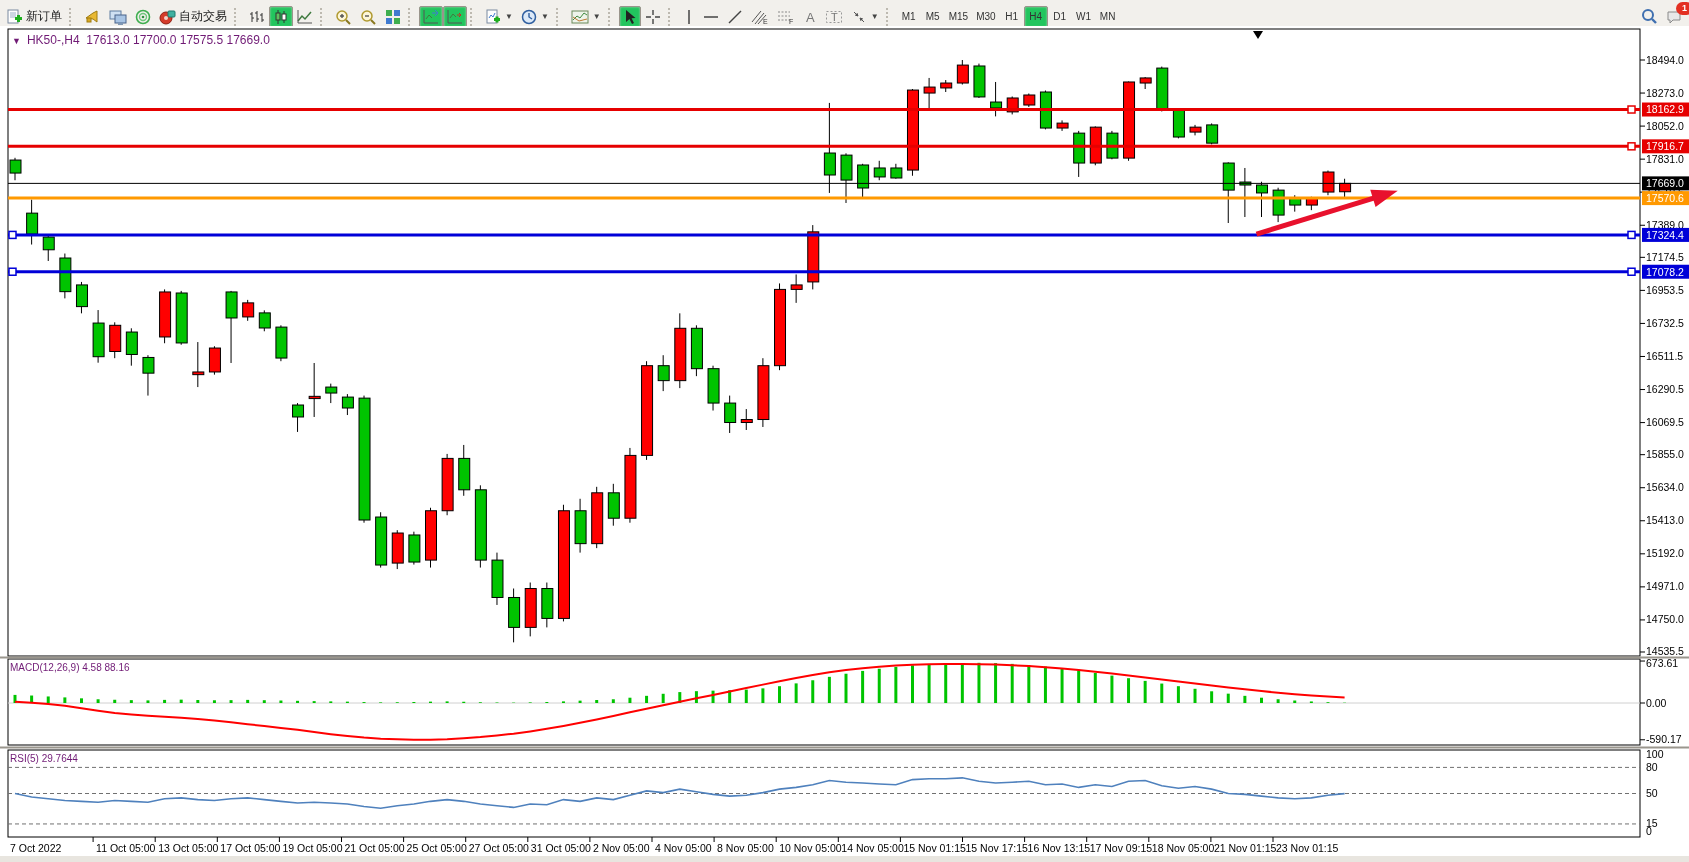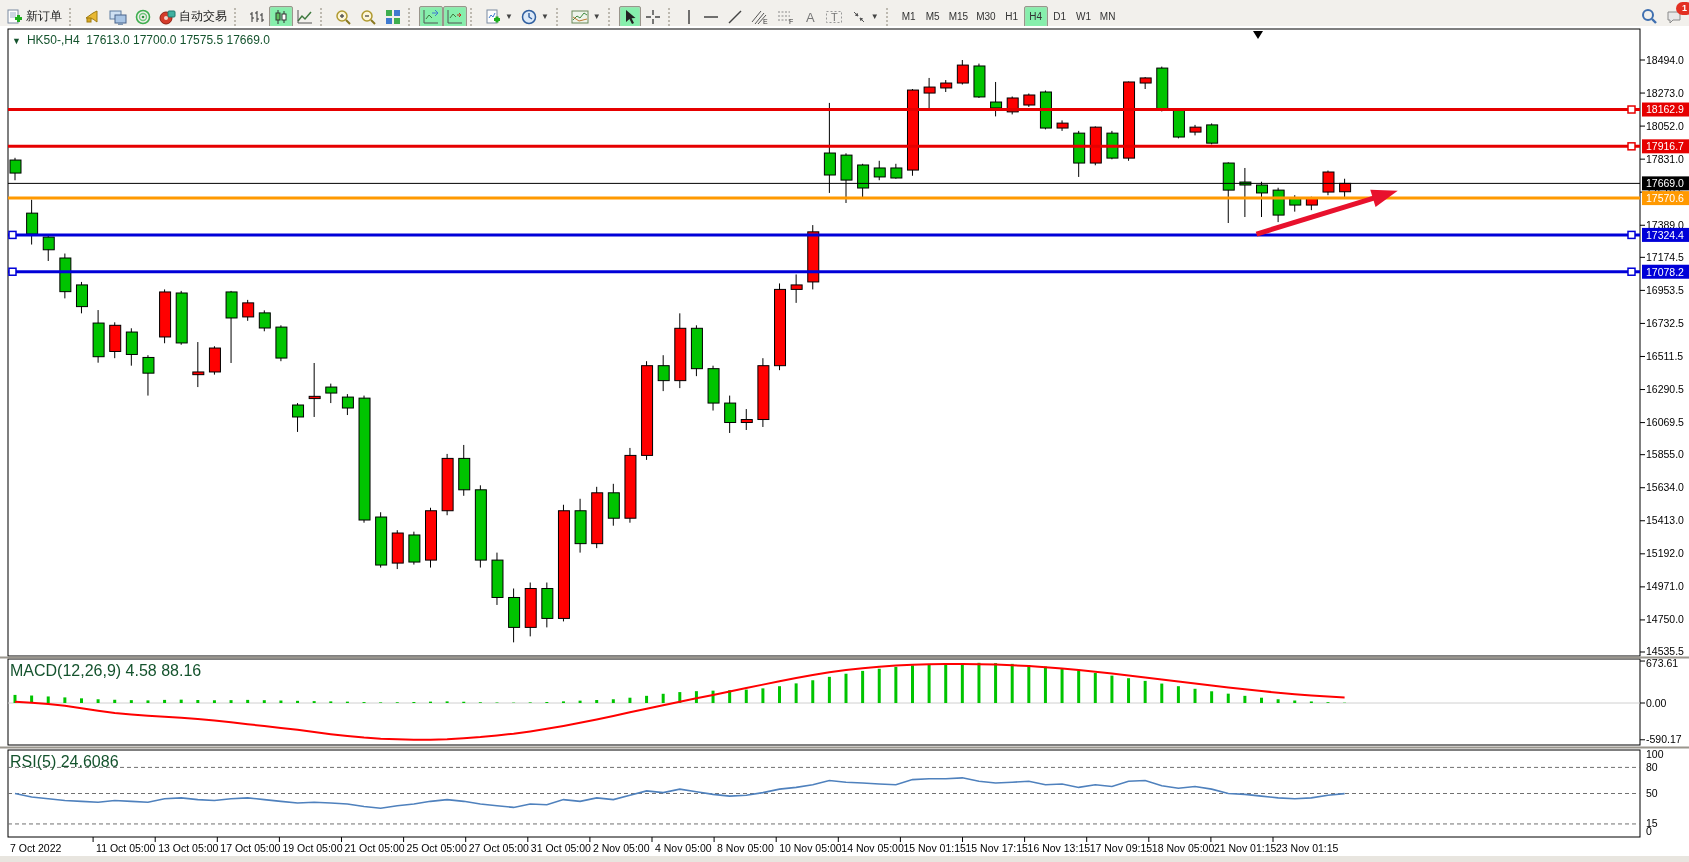--- a/index.html
+++ b/index.html
@@ -4,34 +4,34 @@
 <style>
   html,body{margin:0;padding:0;background:#e8e5df;font-family:"Liberation Sans",sans-serif;}
   #app{position:relative;width:1689px;height:862px;background:#fff;overflow:hidden;}
   
   .toolbar{position:absolute;top:0;left:0;width:1689px;height:34px;background:#f2f0ec;
     border-bottom:1px solid #a8a49b;display:flex;align-items:center;padding:0 2px;box-sizing:border-box;}
   .tb-group{display:flex;align-items:center;height:24px;}
   .sep{width:6px;height:18px;border-left:2px dotted #bdb9b0;margin:0 3px;}
   .tbtn{display:flex;align-items:center;gap:3px;height:22px;padding:0 3px;border:1px solid transparent;
     background:transparent;font-size:12px;color:#222;cursor:default;border-radius:2px;font-family:"Liberation Sans",sans-serif;}
-  .tbtn.active{background:#86efac;border-color:#9a958c;box-shadow:inset 0 0 2px #cfcbc2;}
+  .tbtn.active{background:#22c55e;border-color:#9a958c;box-shadow:inset 0 0 2px #cfcbc2;}
   .tbtn svg{display:block;}
   .caret{font-size:8px;color:#444;margin-left:1px;}
   .tf-btn{min-width:24px;justify-content:center;font-size:10px;color:#333;}
   .spacer{flex:1;}
   .noti-wrap{position:relative;}
   .badge{position:absolute;top:-4px;right:-6px;min-width:13px;height:13px;border-radius:7px;background:#e33022;
     color:#fff;font-size:9px;line-height:13px;text-align:center;padding:0 2px;font-weight:bold;}
   
   .chart-area{position:absolute;top:26px;left:0;width:1689px;height:836px;background:#fff;}
-  .overlay{position:absolute;color:#14532d;white-space:nowrap;}
+  .overlay{position:absolute;color:#701a75;white-space:nowrap;}
   .ohlc-header{left:12px;top:7px;font-size:12px;}
   .ohlc-header .tri{font-size:9px;margin-right:6px;}
-  .ind-label{left:10px;font-size:16px;}
+  .ind-label{left:10px;font-size:10px;}
   .macd-label{top:636px;}
   .rsi-label{top:727px;}
 </style>
 </head>
 <body>
 
 <div id="app">
 
   <div class="toolbar">
     <div class="tb-group">
@@ -670,16 +670,16 @@
         </g>
       </svg>
 
     <div class="overlay ohlc-header">
       <span class="tri">▼</span><span>HK50-,H4</span>&nbsp;&nbsp;<span>17613.0</span>&nbsp;<span>17700.0</span>&nbsp;<span>17575.5</span>&nbsp;<span>17669.0</span>
     </div>
     <div class="overlay ind-label macd-label">
       <span>MACD(12,26,9)</span>&nbsp;<span>4.58</span>&nbsp;<span>88.16</span>
     </div>
     <div class="overlay ind-label rsi-label">
-      <span>RSI(5)</span>&nbsp;<span>24.6086</span>
+      <span>RSI(5)</span>&nbsp;<span>29.7644</span>
     </div>
   </div>
 </div>
 
 </body></html>

